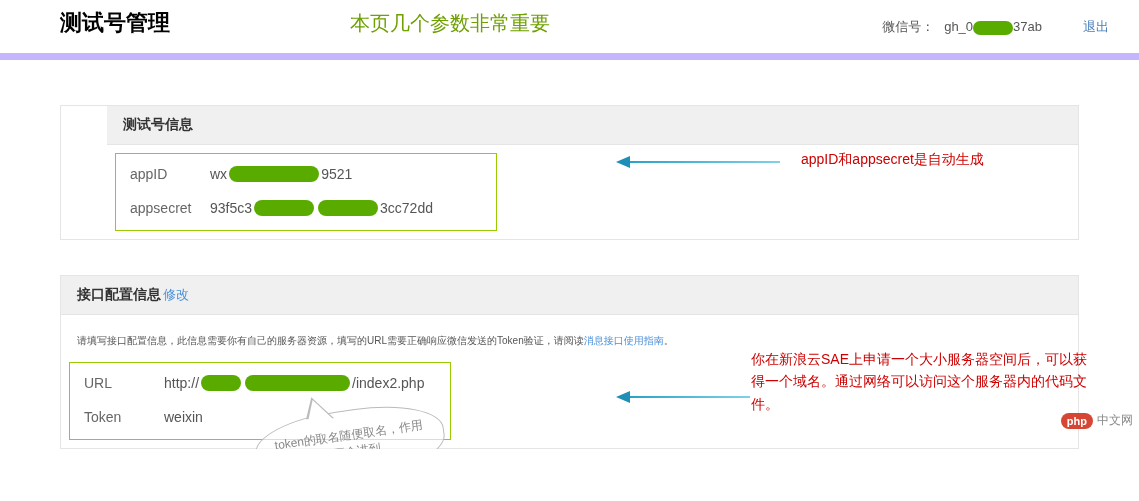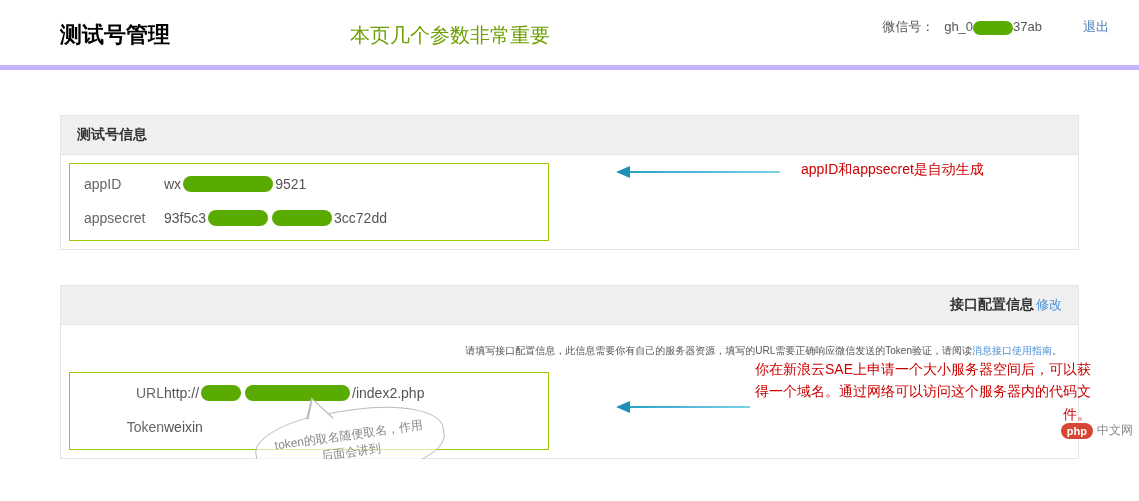--- a/index.html
+++ b/index.html
@@ -7,22 +7,22 @@
       font-family: "Microsoft YaHei", Arial, sans-serif;
       font-size: 14px;
       color: #333;
       background: #fff;
       width: 1139px;
       position: relative;
     }
     .header {
       display: flex;
       align-items: center;
-      padding: 20px 60px 15px 60px;
-      border-bottom: 5px solid #c4b5fd;
+      padding: 8px 60px 15px 60px;
+      border-bottom: 7px solid #c4b5fd;
       position: relative;
     }
     .page-title {
       font-size: 22px;
       font-weight: bold;
       color: #000;
       margin-right: 180px;
     }
     .header-notice {
       font-size: 20px;
@@ -72,21 +72,21 @@
     .modify-link {
       color: #4a90d9;
       font-weight: normal;
       font-size: 13px;
       margin-left: 2px;
     }
     .info-box {
       border: 1px solid #9c0;
       margin: 8px 8px 8px 8px;
       padding: 12px 14px 8px 14px;
-      width: 480px;
+      width: 382px;
     }
     .info-row {
       display: flex;
       margin-bottom: 18px;
       font-size: 14px;
       color: #555;
     }
     .info-row:last-child { margin-bottom: 6px; }
     .info-label {
       width: 80px;
@@ -199,21 +199,21 @@
   <div class="header-notice">本页几个参数非常重要</div>
   <div class="header-right">
     <span>微信号：</span>
     <span class="wechat-id-val">
       <span>gh_0</span><span class="green-smudge"></span><span>37ab</span>
     </span>
     <span class="logout">退出</span>
   </div>
 </div>
 
-<div class="section" style="margin-top:45px;">
+<div class="section" style="margin-top:45px;padding-left:46px;">
   <div class="section-header">测试号信息</div>
   <div class="info-box">
     <div class="info-row">
       <div class="info-label">appID</div>
       <div class="info-value">
         <span>wx</span>
           <span class="redact" style="width:90px;margin:0 2px;"></span>
           <span>9521</span>
       </div>
     </div>
@@ -228,21 +228,21 @@
     </div>
   </div>
 
   <div class="arrow-anno" style="top:50px; left:555px;">
     <div class="arrow-head"></div>
     <div class="arrow-line" style="width:150px;"></div>
   </div>
   <div class="anno-text" style="top:42px; left:740px;">appID和appsecret是自动生成</div>
 </div>
 
-<div class="section" style="margin-top:35px;text-align:right;">
+<div class="section" style="margin-top:35px;">
   <div class="section-header">
     <span>接口配置信息</span><span class="modify-link">修改</span>
   </div>
   <div class="intro-text">
     <span>请填写接口配置信息，此信息需要你有自己的服务器资源，填写的URL需要正确响应微信发送的Token验证，请阅读</span><span class="guide-link">消息接口使用指南</span><span>。</span>
   </div>
   <div class="info-box" style="margin-top:4px;">
     <div class="info-row">
       <div class="info-label">URL</div>
       <div class="info-value">

